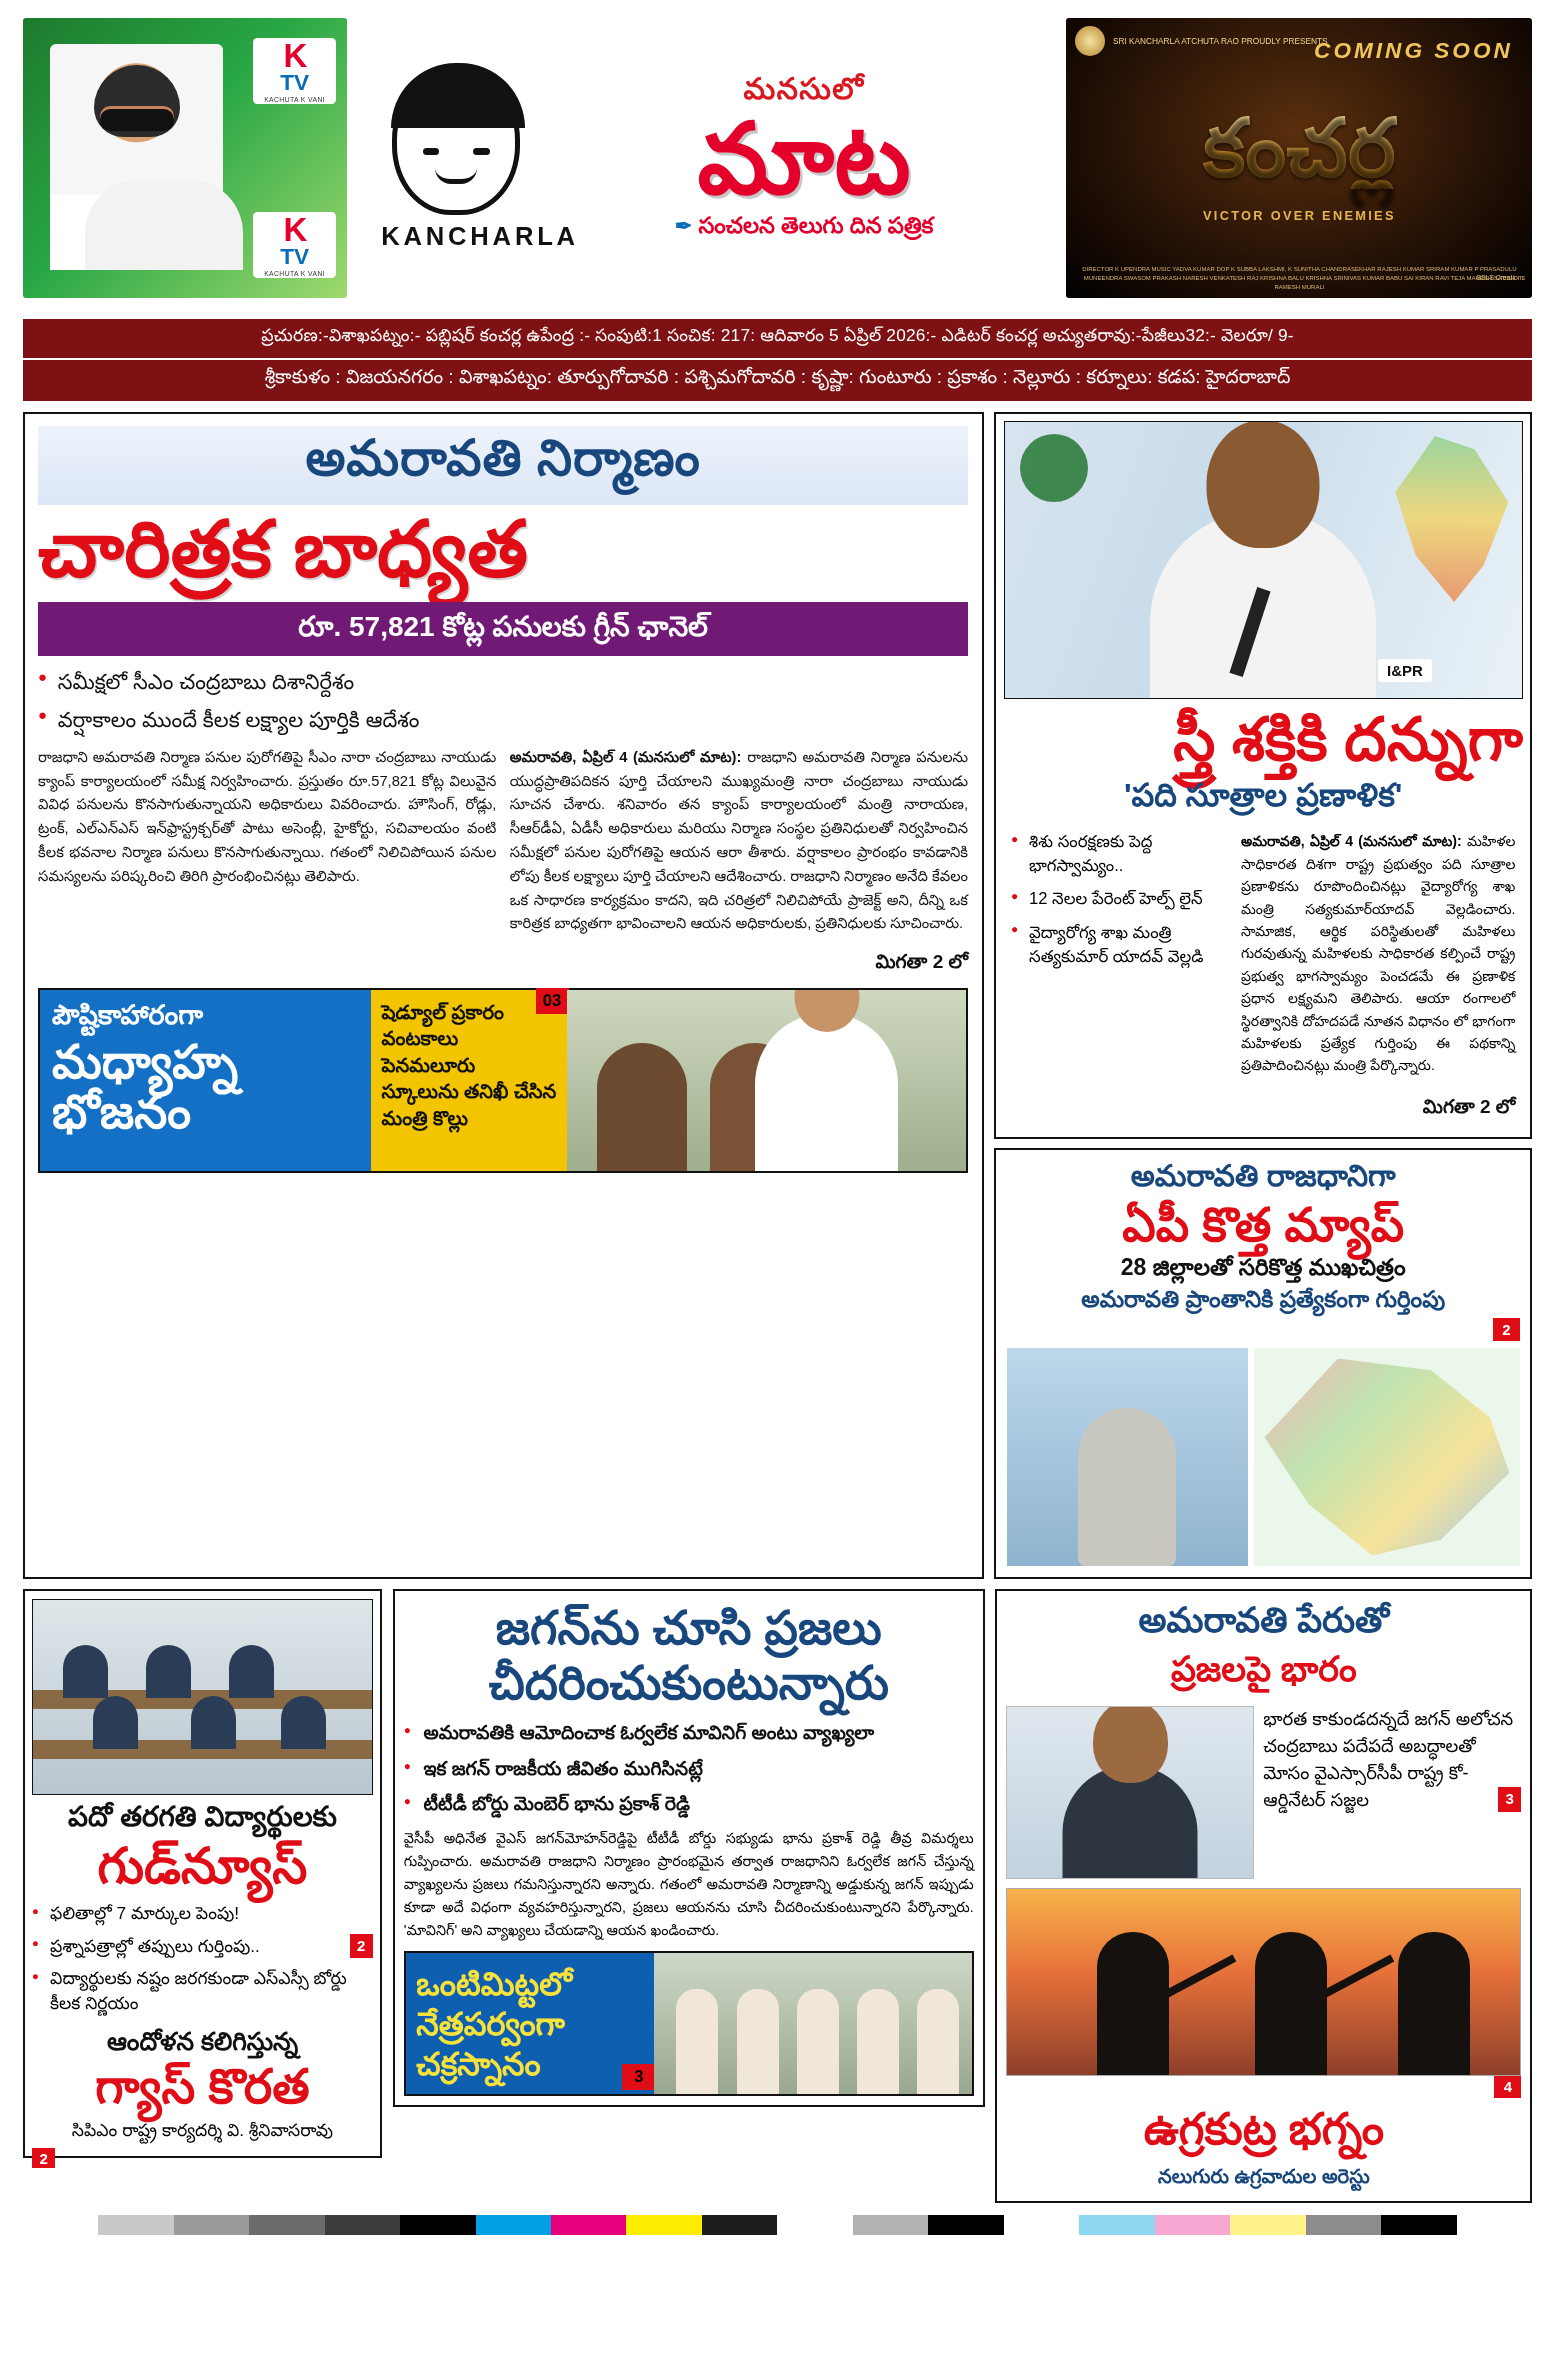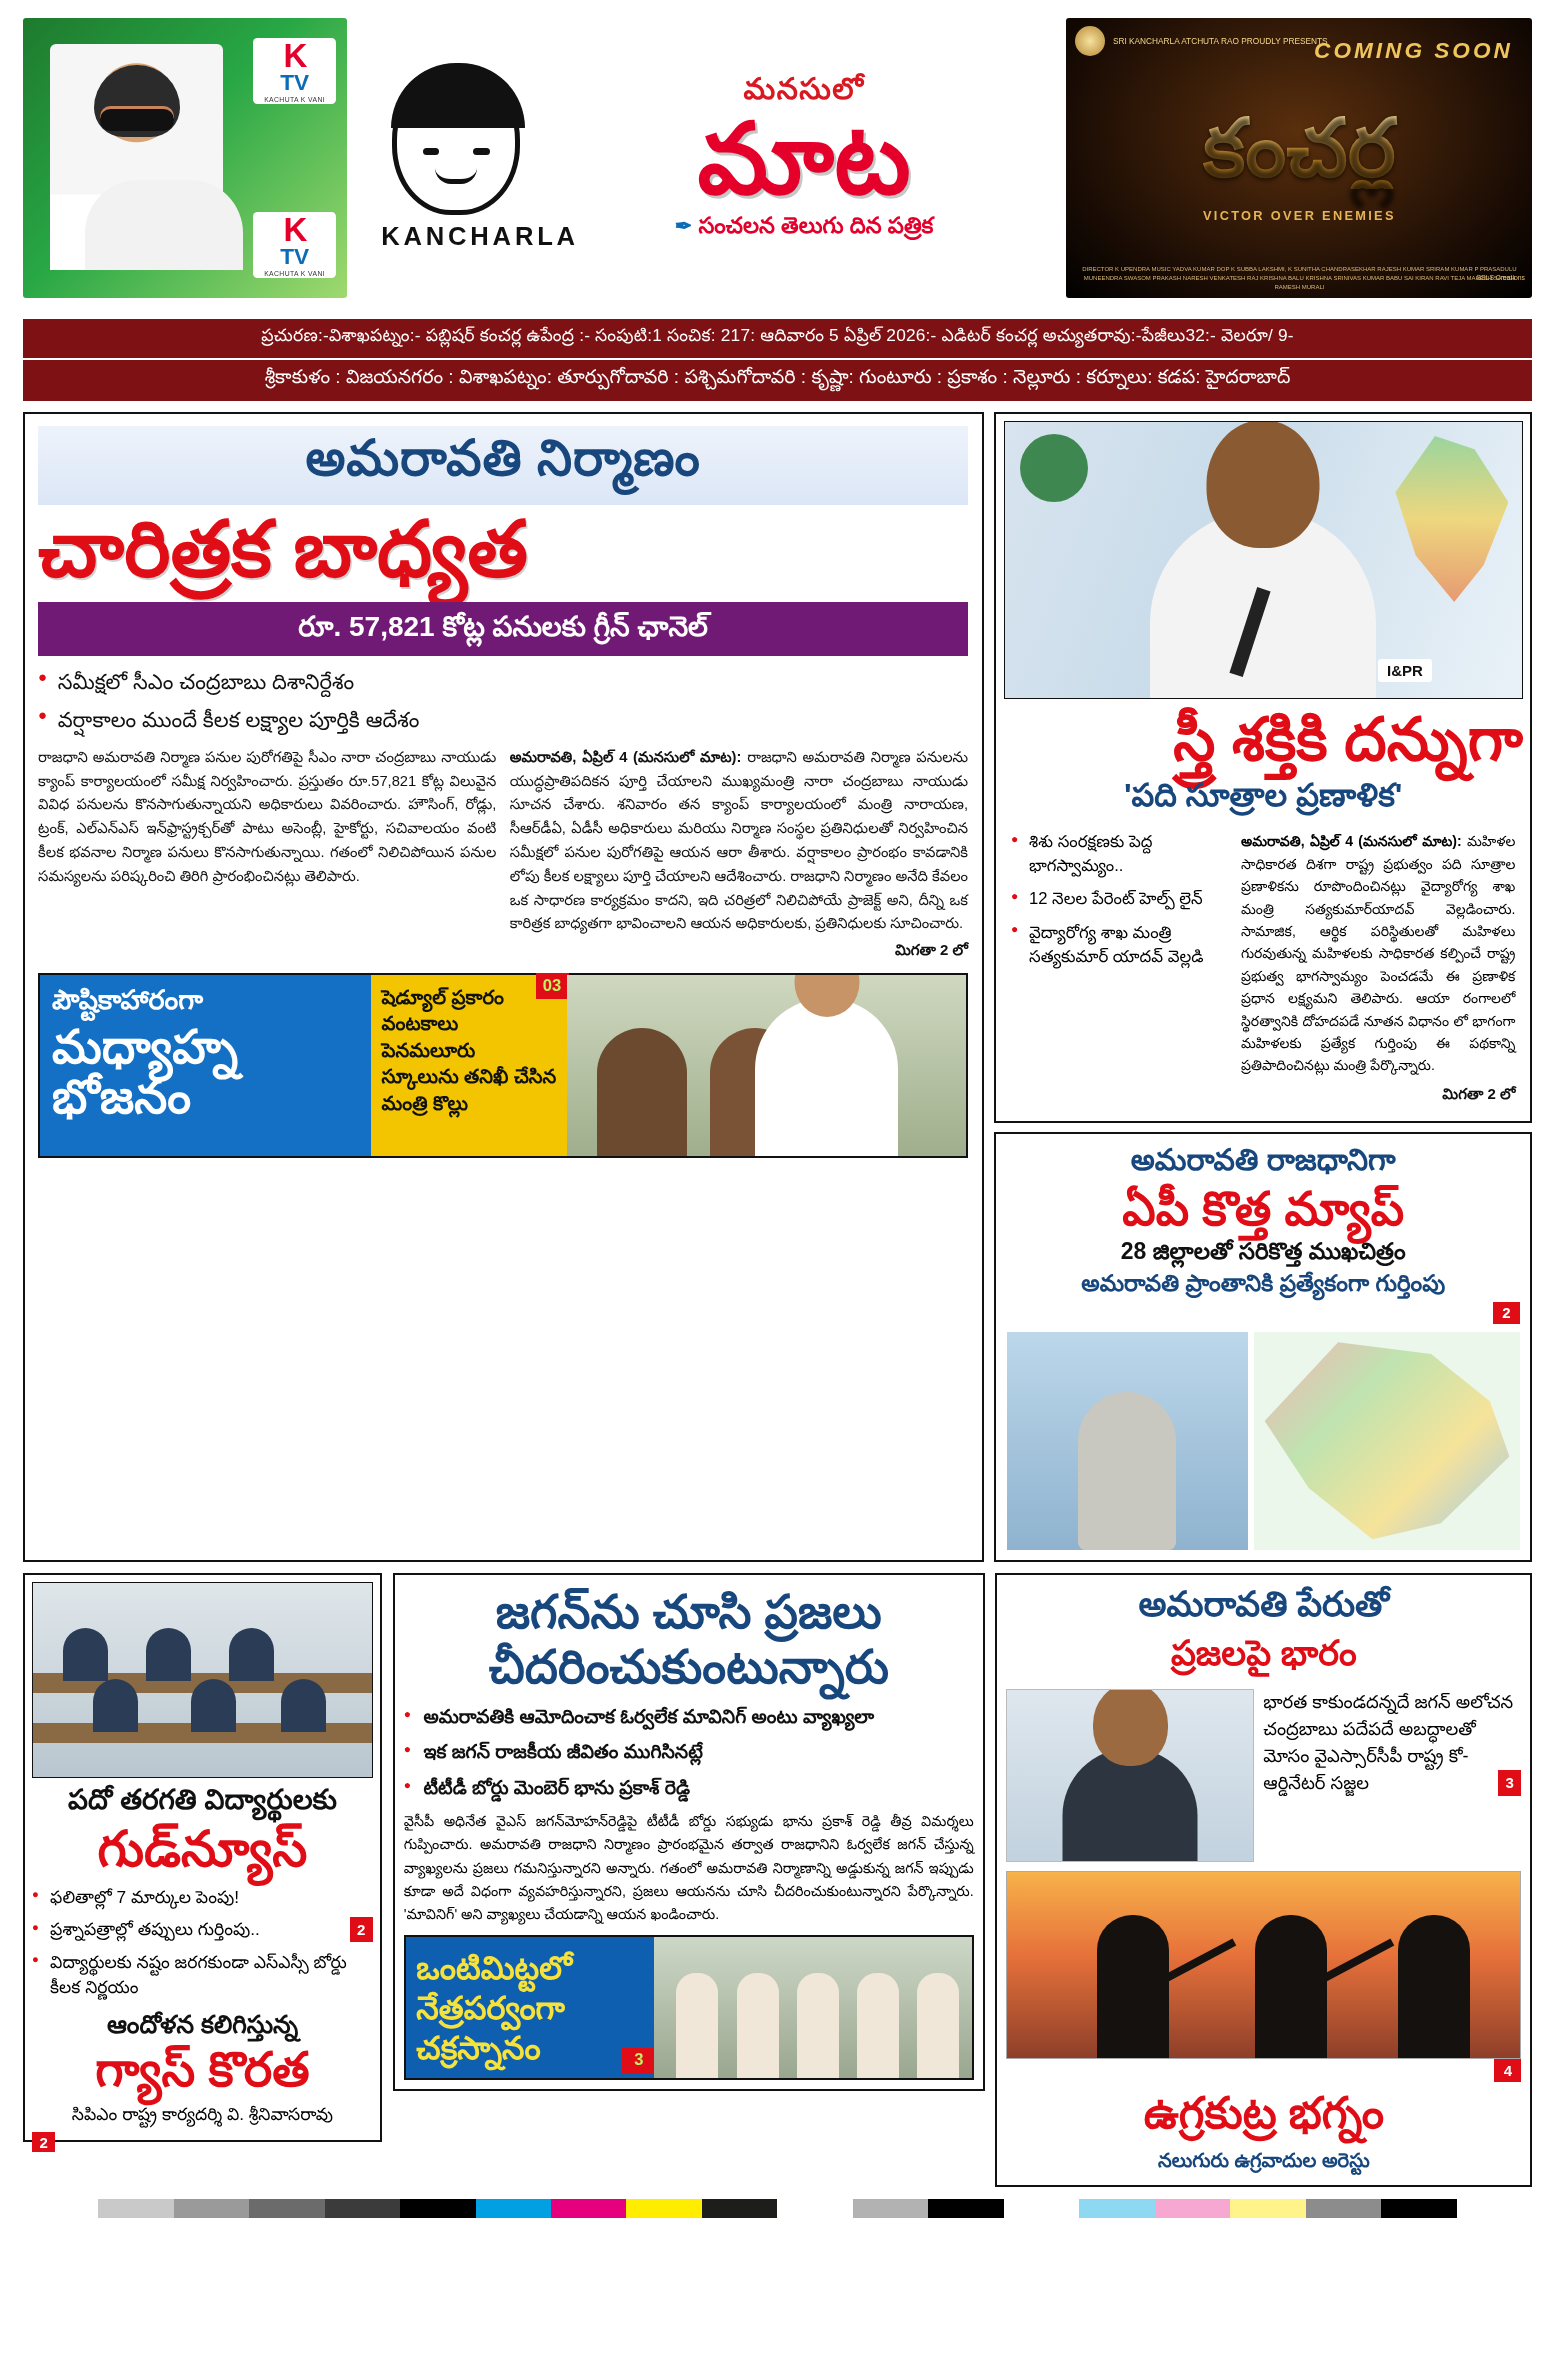--- a/index.html
+++ b/index.html
@@ -254,36 +254,36 @@
     content: "●"; position: absolute; left: 0; top: 0; color: #e00d16; font-size: 15px;
   }
   .two-col-text {
     display: flex; gap: 13.5px; margin-top: 10.5px;
   }
   .two-col-text .c {
     flex: 1; font-size: 14.7px; line-height: 1.62; color: #111; text-align: justify;
   }
   .dateline { font-weight: 700; }
   .cont-tag {
-    text-align: right; font-weight: 700; font-size: 15px; color: #111; margin-top: 5px;
+    text-align: right; font-weight: 700; font-size: 19px; color: #111; margin-top: 15px;
   }
 
   
   .meal-strip { display: flex; margin-top: 10.5px; border: 2.3px solid #111; }
   .meal-blue {
     width: 331px; background: #1470c4; color: #fff; padding: 10.5px 12px;
   }
   .meal-blue .l1 { font-size: 27px; font-weight: 700; }
   .meal-blue .l2 { font-size: 47px; font-weight: 700; line-height: 1.05; }
   .meal-yellow {
     width: 196px; background: #f2c500; color: #111; padding: 9px 10.5px;
     font-size: 19.6px; font-weight: 700; line-height: 1.35; position: relative;
   }
   .pgnum {
-    background: #e00d16; color: #bef264; font-size: 16.6px; font-weight: 700;
+    background: #e00d16; color: #000000; font-size: 16.6px; font-weight: 700;
     width: 33px; height: 25.6px; display: flex; align-items: center; justify-content: center;
     position: absolute;
   }
   .meal-photo {
     flex: 1; min-height: 181px;
     background: linear-gradient(#cfd8c0,#9fae8c);
     position: relative; overflow: hidden;
   }
   .meal-photo .kid{
     position:absolute; bottom:0; width:90px; height:128px; background:#6b4a2f;

